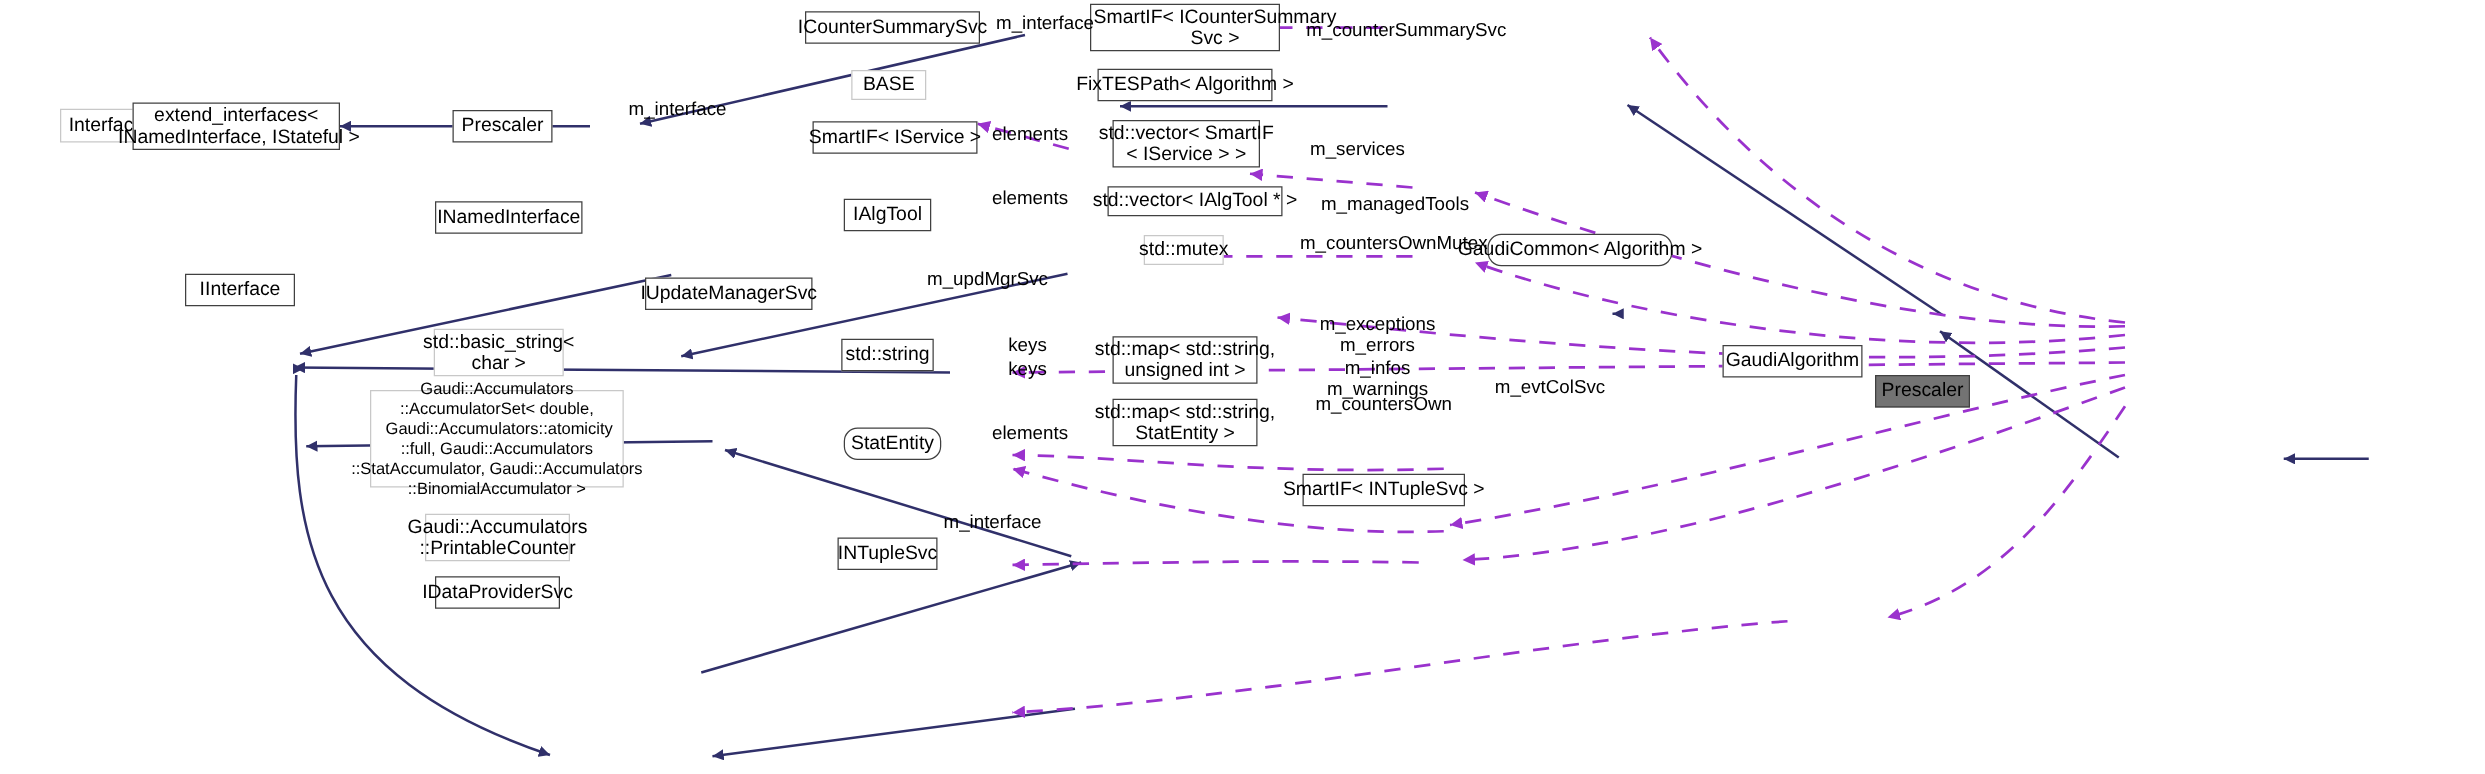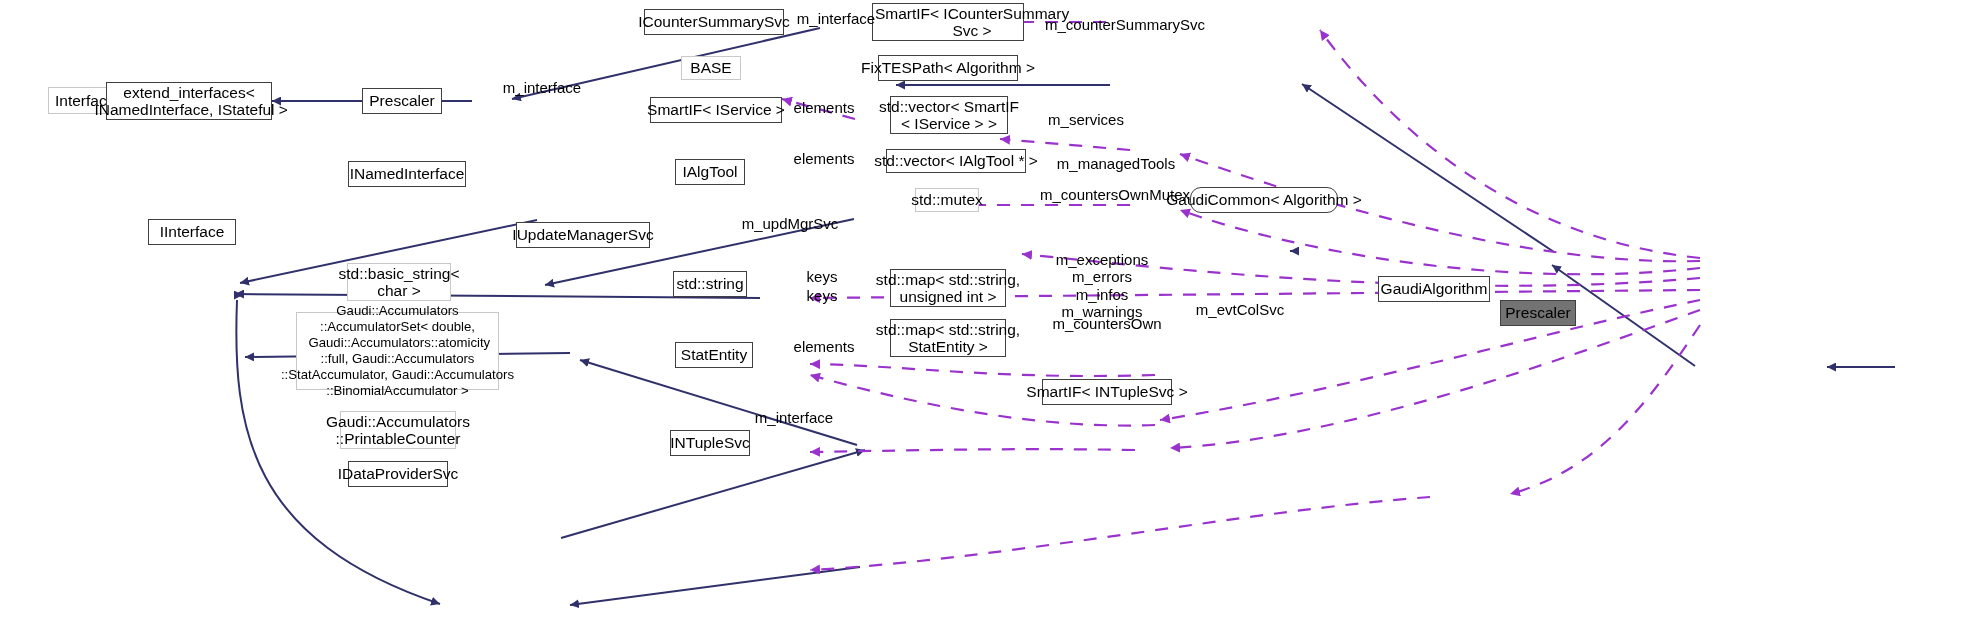--- a/index.html
+++ b/index.html
@@ -157,21 +157,21 @@
 
   <div class="node light" style="left:296px;top:312px;width:203px;height:78px;font-size:13.2px;line-height:1.22;">
     <span>Gaudi::Accumulators
 ::AccumulatorSet&lt; double,
  Gaudi::Accumulators::atomicity
 ::full, Gaudi::Accumulators
 ::StatAccumulator, Gaudi::Accumulators
 ::BinomialAccumulator &gt;</span>
   </div>
 
-  <div class="node solid" style="left:675px;top:342px;width:78px;height:26px;">
+  <div class="node solid" style="left:675px;top:342px;width:78px;height:26px;border-radius:11px;">
     <span>StatEntity</span>
   </div>
 
   <div class="node solid" style="left:1378px;top:276px;width:112px;height:26px;">
     <span>GaudiAlgorithm</span>
   </div>
 
   <div class="node current" style="left:1500px;top:276px;width:76px;height:26px;">
     <span>Prescaler</span>
   </div>

